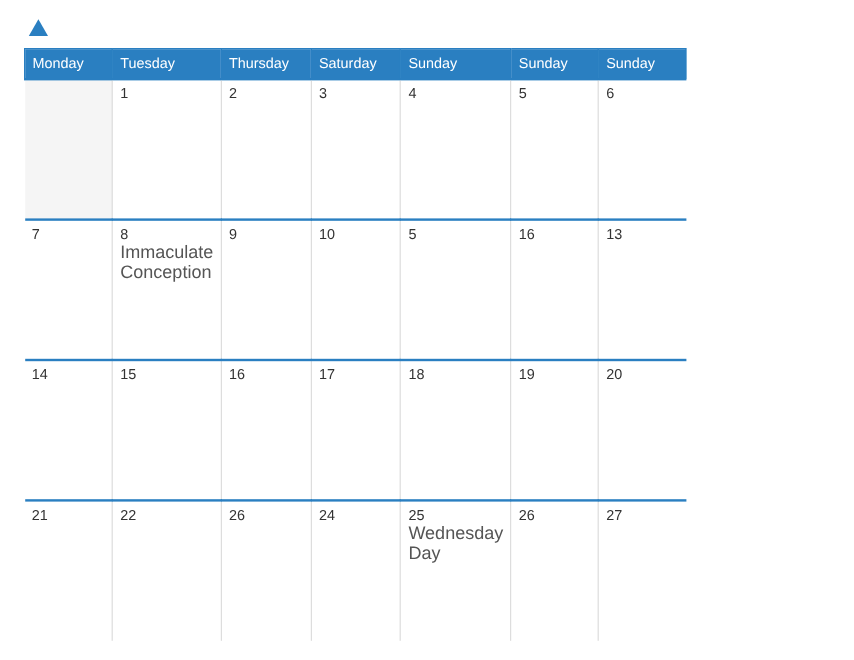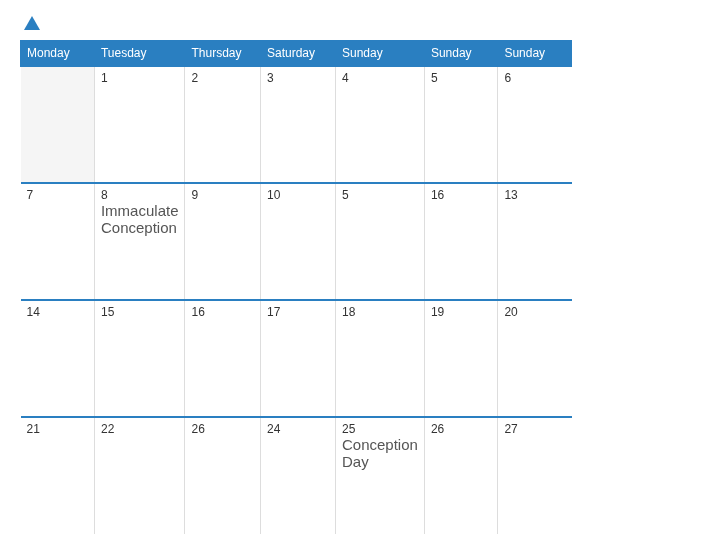--- a/index.html
+++ b/index.html
@@ -212,21 +212,21 @@
           </td>
           <td>
             <span class="day-num">22</span>
           </td>
           <td>
             <span class="day-num">26</span>
           </td>
           <td>
             <span class="day-num">24</span>
           </td>
-          <td><span class="day-num">25</span><span class="event">Conception Day</span></td>
+          <td><span class="day-num">25</span><span class="event">Wednesday Day</span></td>
           <td>
             <span class="day-num">26</span>
           </td>
           <td>
             <span class="day-num">27</span>
           </td>
         </tr>
       </tbody>
   </table>
 </div>

